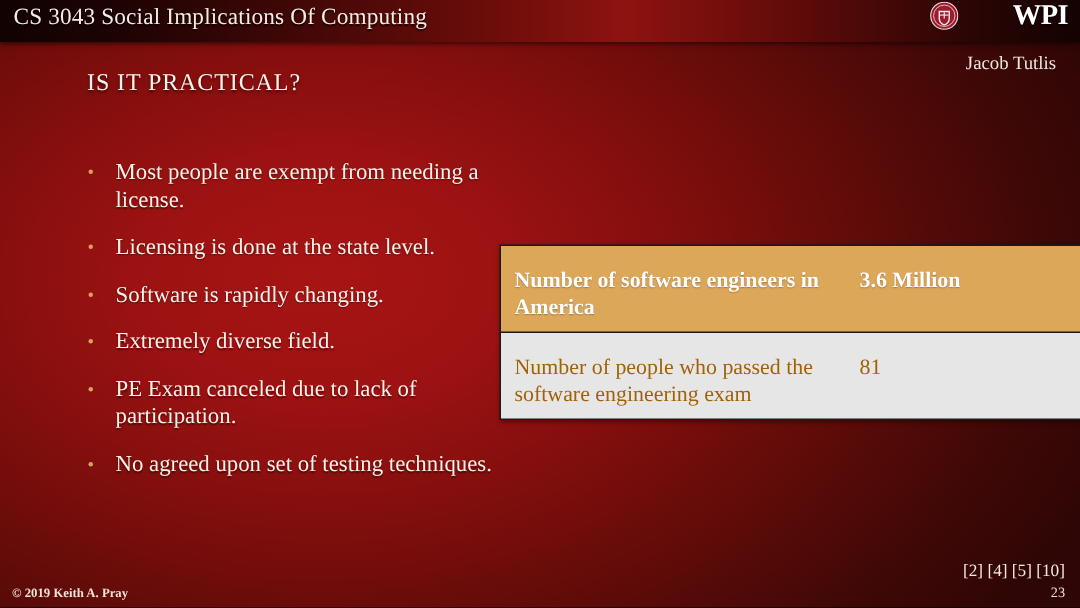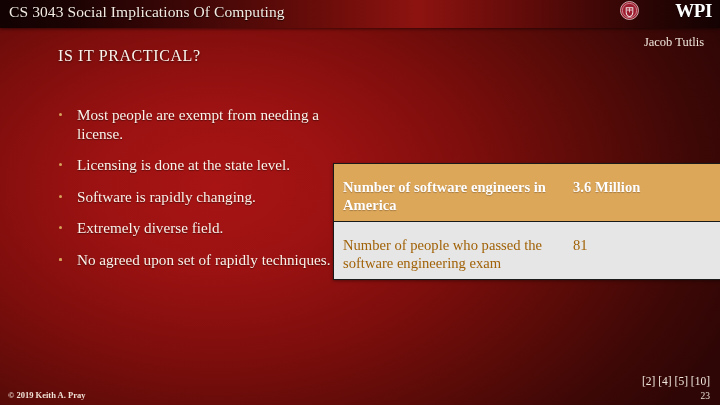--- a/index.html
+++ b/index.html
@@ -222,24 +222,25 @@
     <li>
       <span class="dot"></span>
       <span>Software is rapidly changing.</span>
     </li>
     <li>
       <span class="dot"></span>
       <span>Extremely diverse field.</span>
     </li>
     <li>
       <span class="dot"></span>
-    </li>
-    <li>
-      <span class="dot"></span>
-      <span>No agreed upon set of rapidly techniques.</span>
+      <span>PE Exam canceled due to lack of participation.</span>
+    </li>
+    <li>
+      <span class="dot"></span>
+      <span>No agreed upon set of testing techniques.</span>
     </li>
   </ul>
 
   <table id="stats-table">
     <tbody>
       <tr class="header-row">
         <td class="col-label">Number of software engineers in America</td>
         <td class="col-value">3.6 Million</td>
       </tr>
       <tr class="data-row">

